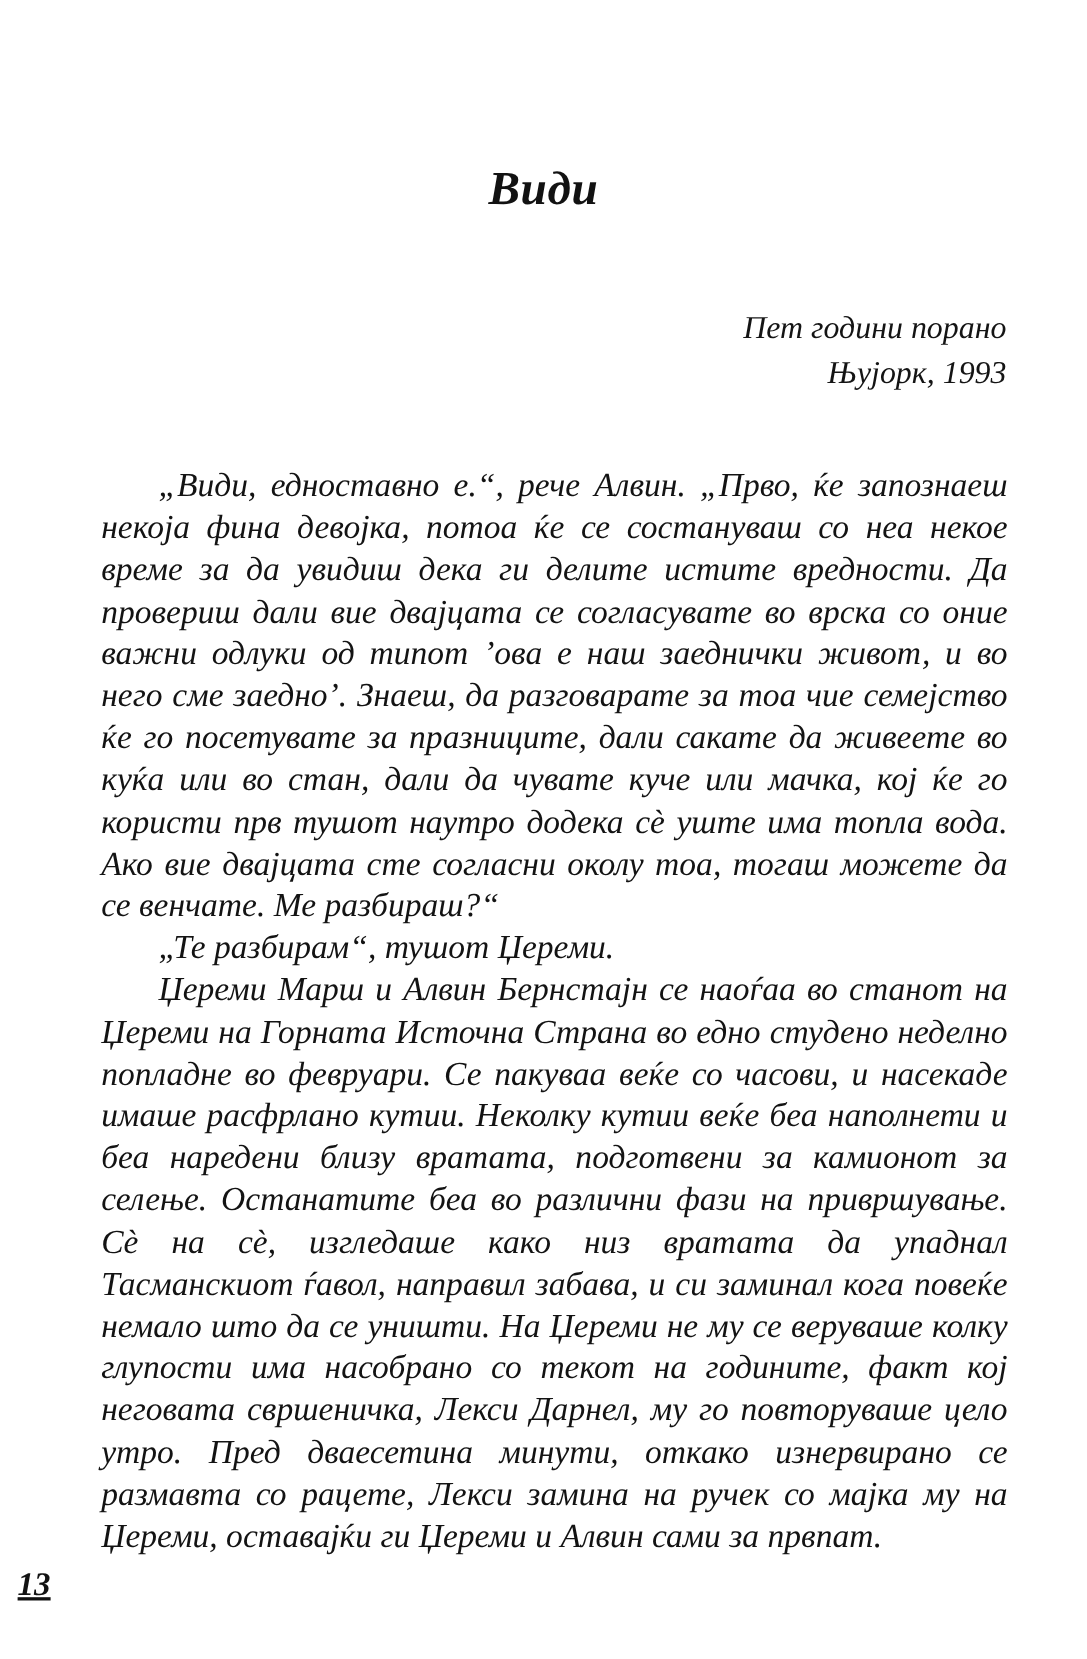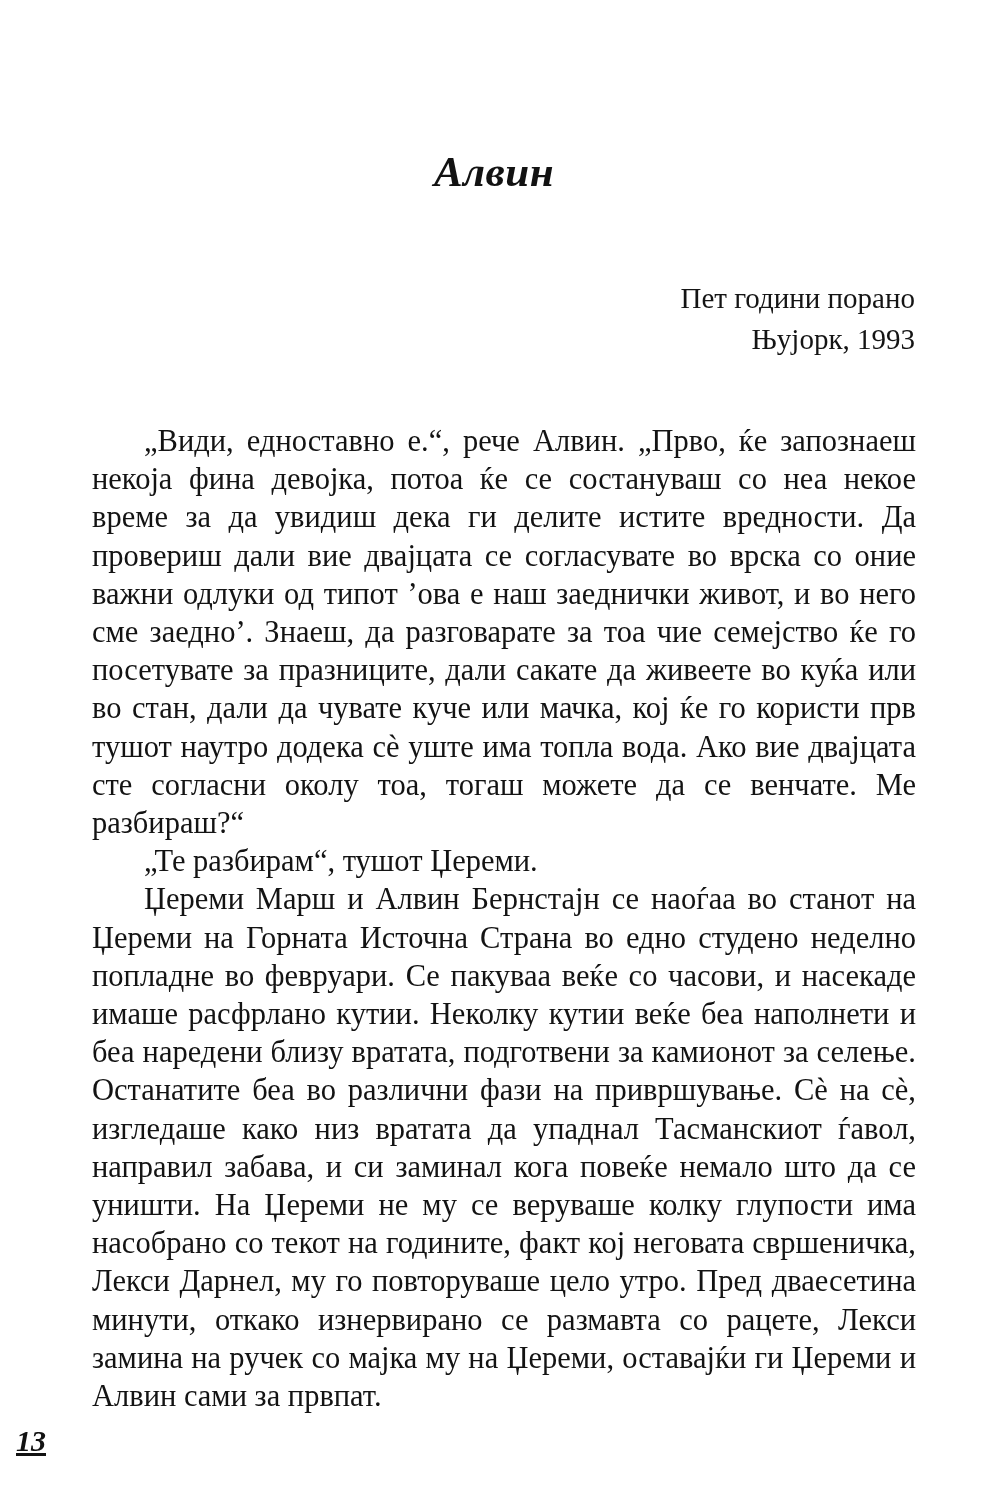--- a/index.html
+++ b/index.html
@@ -36,34 +36,35 @@
   .dateline {
     position: absolute;
     top: 278px;
     left: 92px;
     width: 823px;
     text-align: right;
     font-size: 29px;
     line-height: 41px;
     color: #141414;
   }
-  .dateline-line { display: block; white-space: nowrap; }
+  .dateline-line { display: block; white-space: nowrap; font-style: italic; }
 
   
   .body-text {
     position: absolute;
     top: 422px;
     left: 92px;
     width: 824px;
     font-size: 30.5px;
     line-height: 38.2px;
     text-align: justify;
     text-justify: inter-word;
     color: #131313;
     hyphens: none;
+    font-style: italic;
   }
   .body-text p {
     margin: 0;
     text-indent: 52px;
   }
 
   
   .folio {
     position: absolute;
     top: 1424px;
@@ -74,21 +75,21 @@
     font-style: italic;
     color: #121212;
     text-decoration: underline;
   }
 </style>
 </head>
 <body>
 
 <div class="page">
 
-  <h1 class="chapter-title">Алвин</h1>
+  <h1 class="chapter-title">Види</h1>
 
   <div class="dateline">
     <span class="dateline-line">Пет години порано</span>
     <span class="dateline-line">Њујорк, 1993</span>
   </div>
 
   <div class="body-text">
     <p>„Види, едноставно е.“, рече Алвин. „Прво, ќе запознаеш некоја фина девојка, потоа ќе се состануваш со неа некое време за да увидиш дека ги делите истите вредности. Да провериш дали вие двајцата се согласувате во врска со оние важни одлуки од типот ’ова е наш заеднички живот, и во него сме заедно’. Знаеш, да разговарате за тоа чие семејство ќе го посетувате за празниците, дали сакате да живеете во куќа или во стан, дали да чувате куче или мачка, кој ќе го користи прв тушот наутро додека сѐ уште има топла вода. Ако вие двајцата сте согласни околу тоа, тогаш можете да се венчате. Ме разбираш?“</p>
     <p>„Те разбирам“, тушот Џереми.</p>
     <p>Џереми Марш и Алвин Бернстајн се наоѓаа во станот на Џереми на Горната Источна Страна во едно студено неделно попладне во февруари. Се пакуваа веќе со часови, и насекаде имаше расфрлано кутии. Неколку кутии веќе беа наполнети и беа наредени близу вратата, подготвени за камионот за селење. Останатите беа во различни фази на привршување. Сѐ на сѐ, изгледаше како низ вратата да упаднал Тасманскиот ѓавол, направил забава, и си заминал кога повеќе немало што да се уништи. На Џереми не му се веруваше колку глупости има насобрано со текот на годините, факт кој неговата свршеничка, Лекси Дарнел, му го повторуваше цело утро. Пред дваесетина минути, откако изнервирано се размавта со рацете, Лекси замина на ручек со мајка му на Џереми, оставајќи ги Џереми и Алвин сами за првпат.</p>

